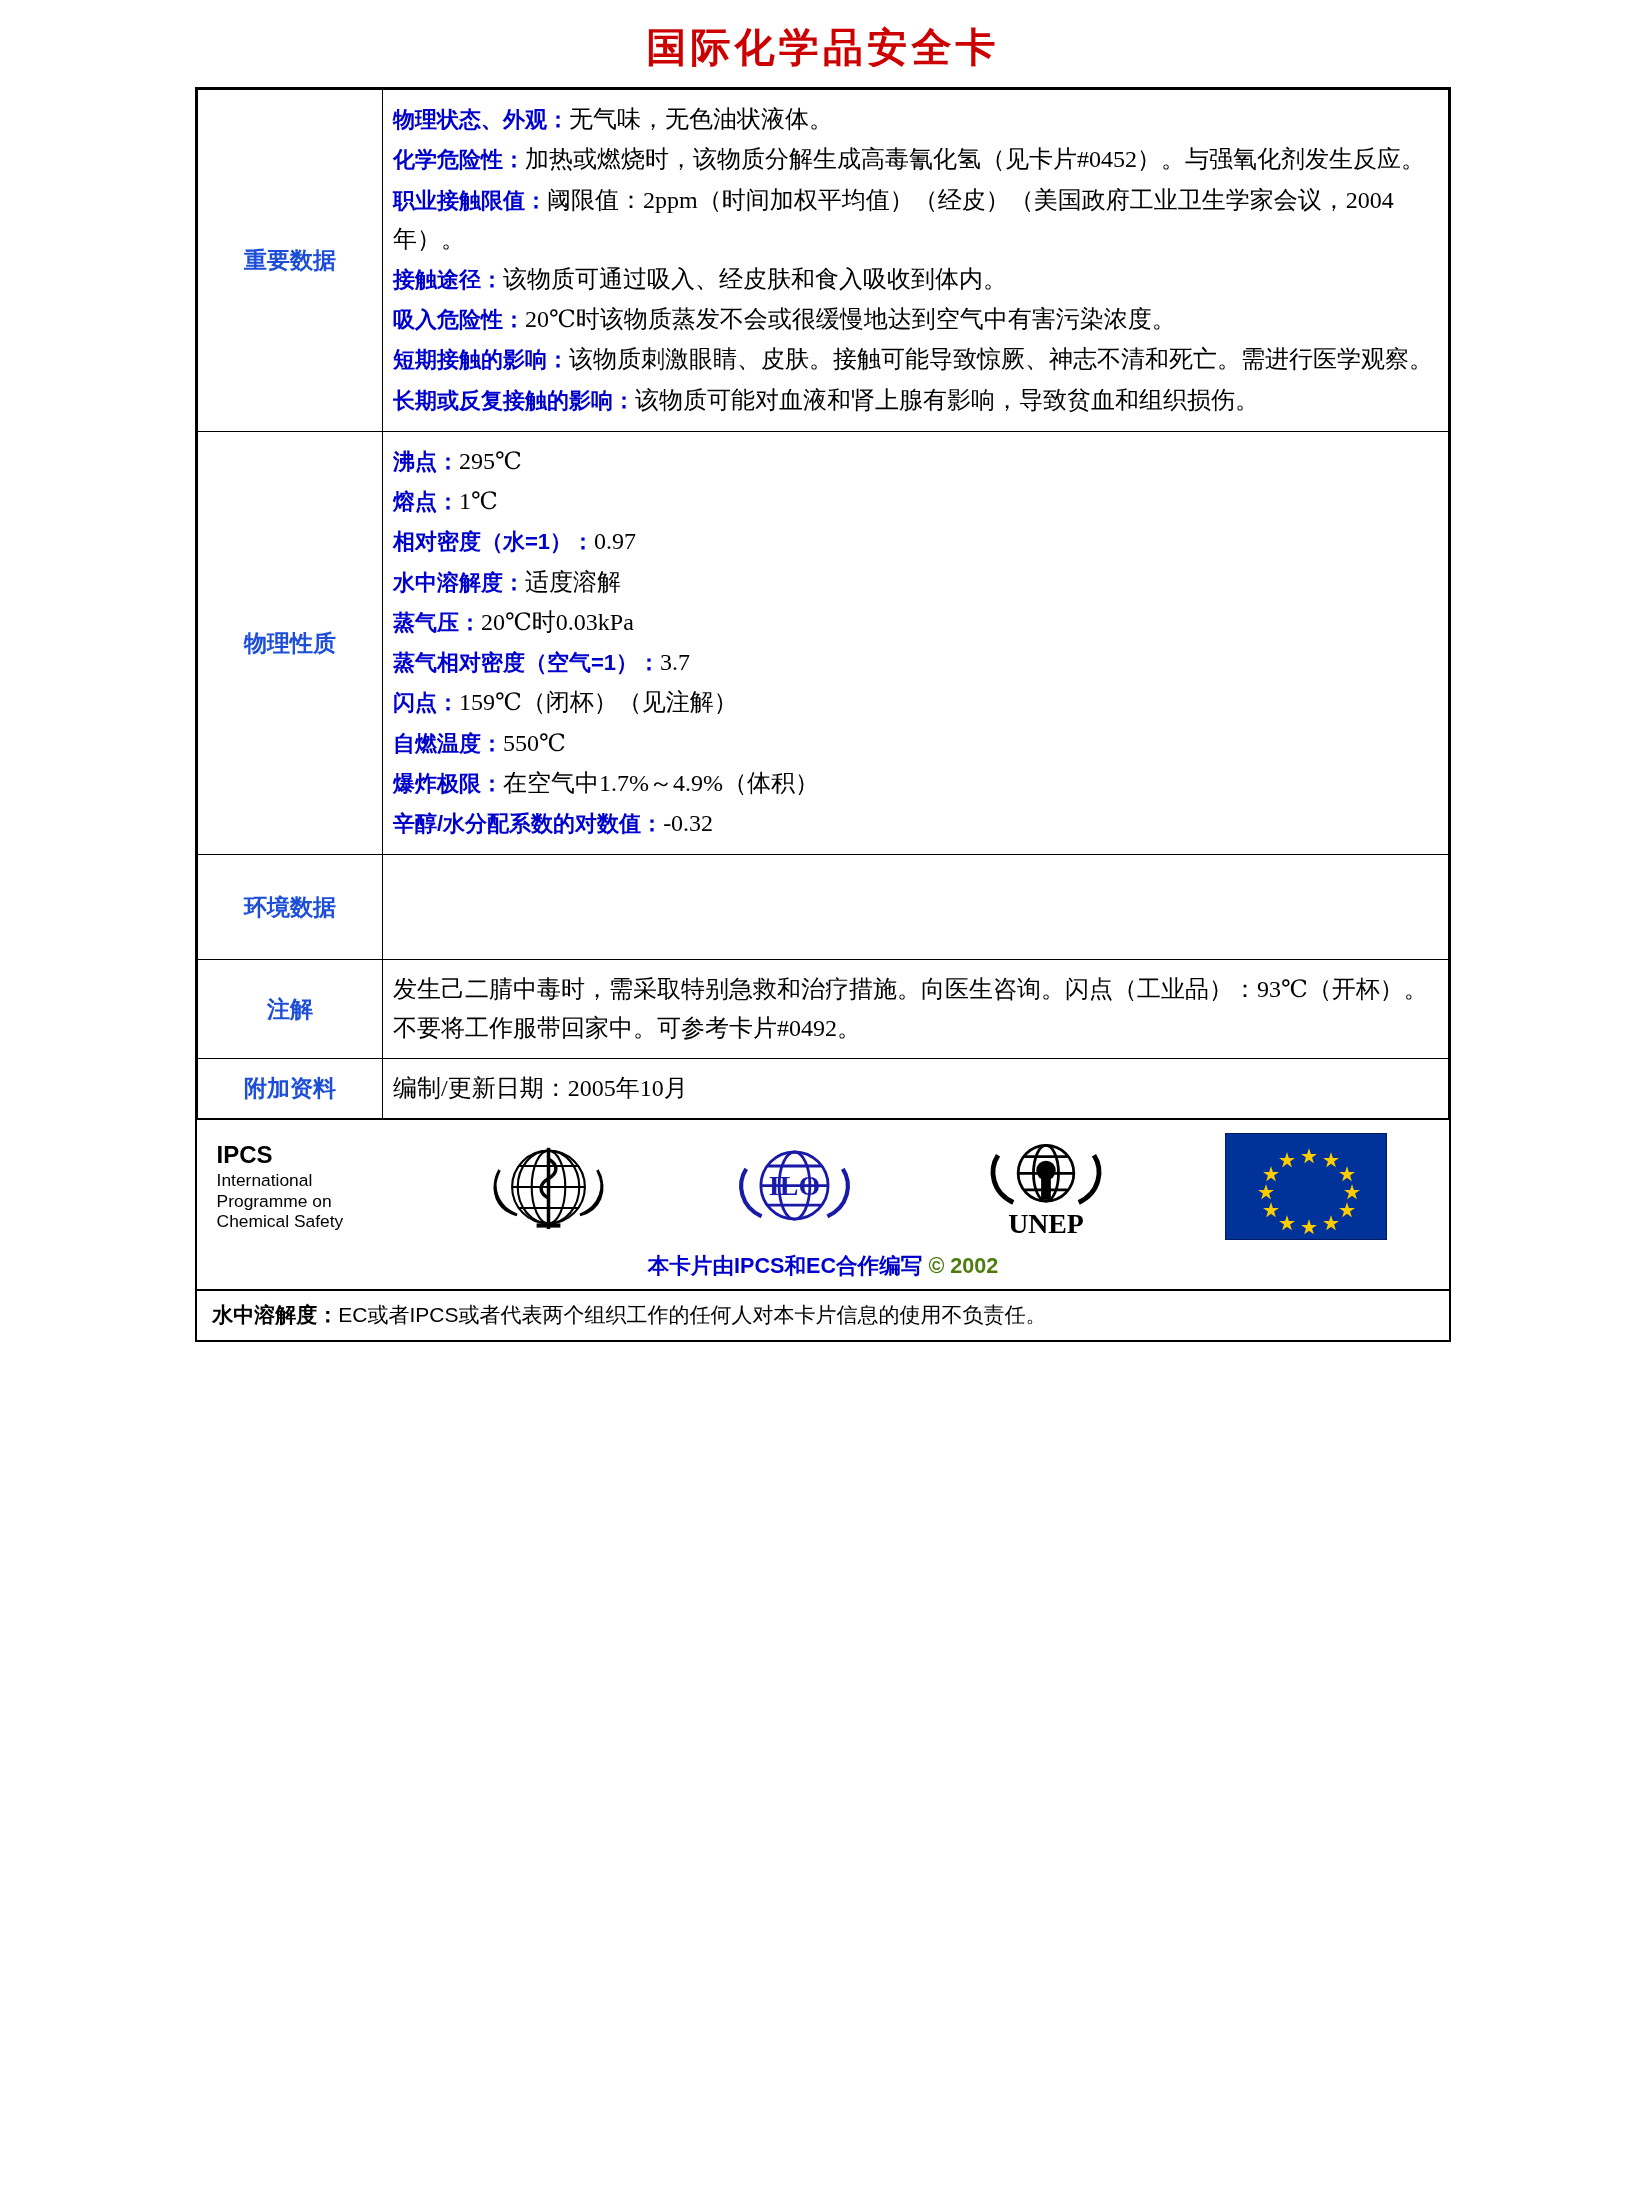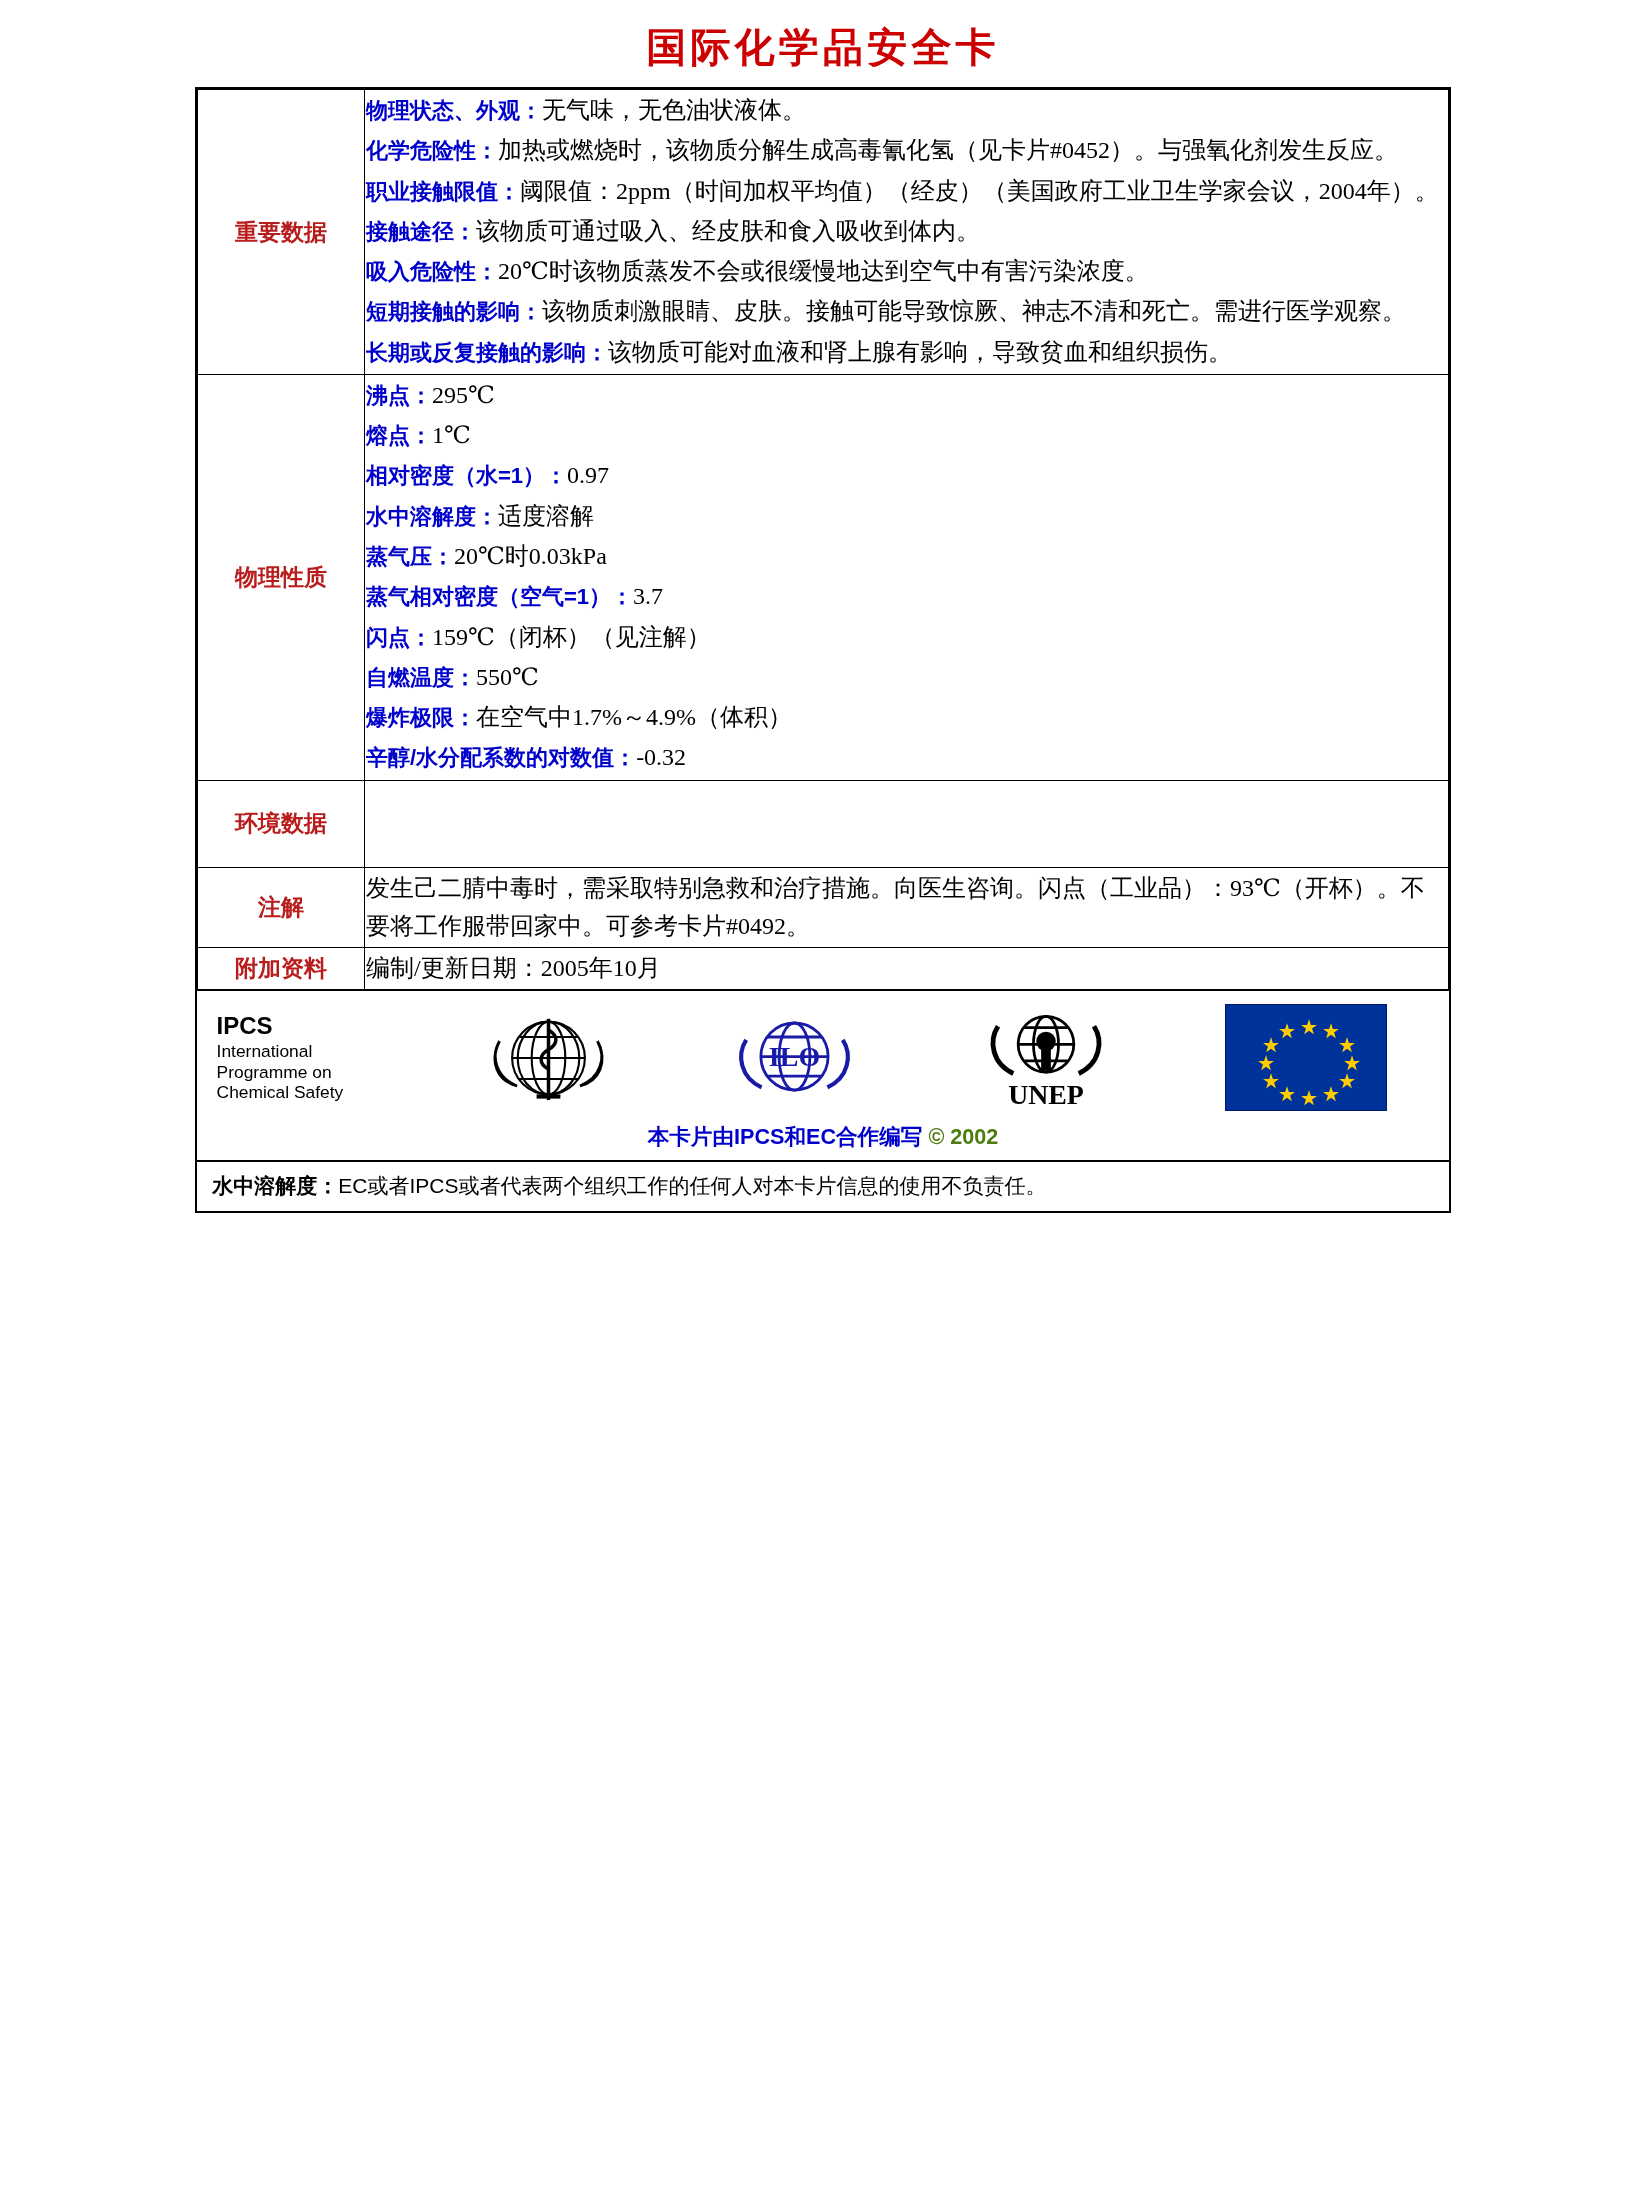--- a/index.html
+++ b/index.html
@@ -55,26 +55,26 @@
     padding-right: 12.6px;
   }
   table.body {
     width: 100%;
     border-collapse: collapse;
     table-layout: fixed;
   }
   table.body td {
     border: 1.4px solid #000;
     vertical-align: middle;
-    padding: 1px;
+    padding: 10px;
   }
   td.rowlabel {
     width: 164px;
     text-align: center;
-    color: #b91c1c;
+    color: #1d4ed8;
     font-family: "Liberation Sans", "DejaVu Sans", sans-serif;
     font-weight: bold;
     font-size: 23px;
     vertical-align: middle;
   }
   td.content {
     padding: 9.8px 14px 11px 14px;
     font-size: 23px;
     line-height: 1.62;
   }

